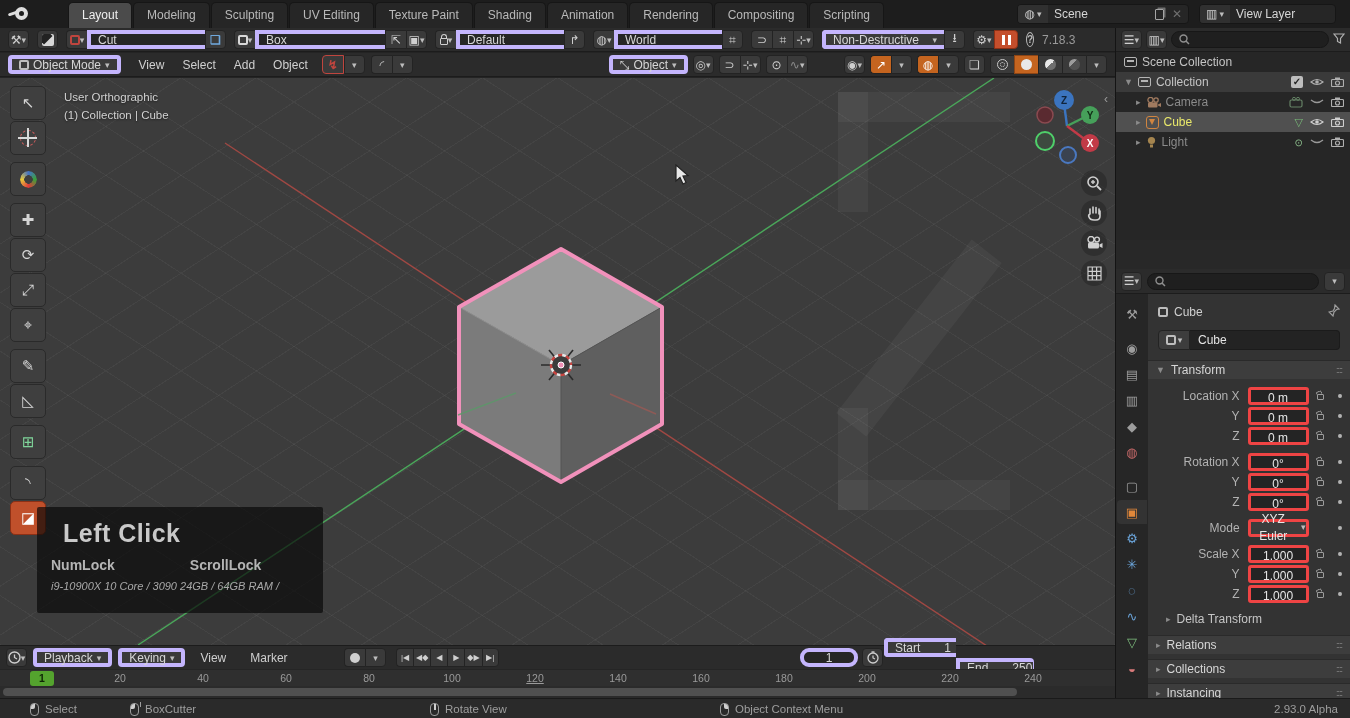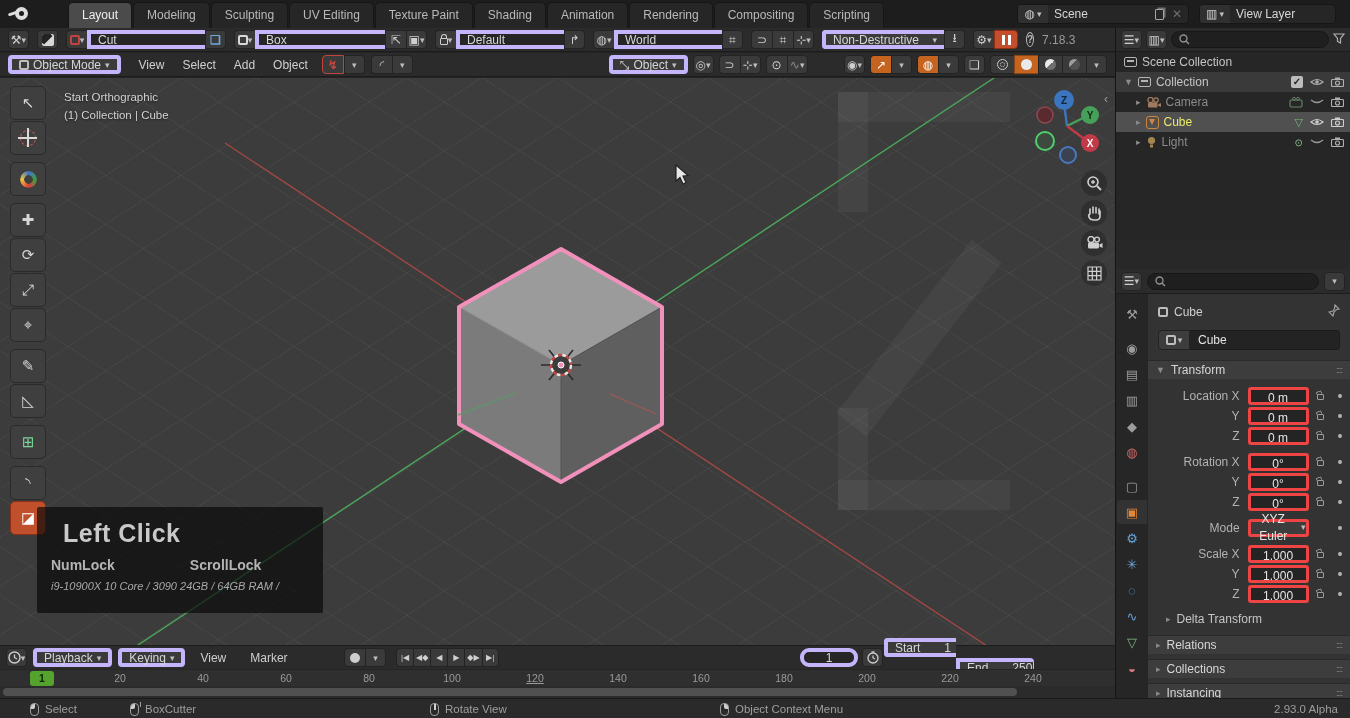--- a/index.html
+++ b/index.html
@@ -359,21 +359,21 @@
         <line x1="-20" y1="0" x2="20" y2="0" stroke="#2b2b2b" stroke-width="1.6"></line>
         <line x1="-12" y1="-15" x2="12" y2="15" stroke="#2b2b2b" stroke-width="1.6"></line>
         <line x1="-12" y1="15" x2="12" y2="-15" stroke="#2b2b2b" stroke-width="1.6"></line>
         <circle r="10" fill="#3c3c3c" stroke="#e8e8e8" stroke-width="2.4" stroke-dasharray="4 4"></circle>
         <circle r="10" fill="none" stroke="#c84440" stroke-width="2.4" stroke-dasharray="4 4" stroke-dashoffset="4"></circle>
         <circle r="3" fill="#ef8fb5" stroke="#fff" stroke-width="1"></circle>
       </g>
     </svg>
 
     <div class="vp-text">
-      <div>Start Orthographic</div>
+      <div>User Orthographic</div>
       <div>(1) Collection | Cube</div>
     </div>
 
     <div class="toolcol">
       <div class="toolbtn">↖</div>
       <div class="toolbtn">
           <span class="cursor-ic"></span>
         </div>
       <div class="toolbtn gap">
           <span class="ring-ic"></span>

